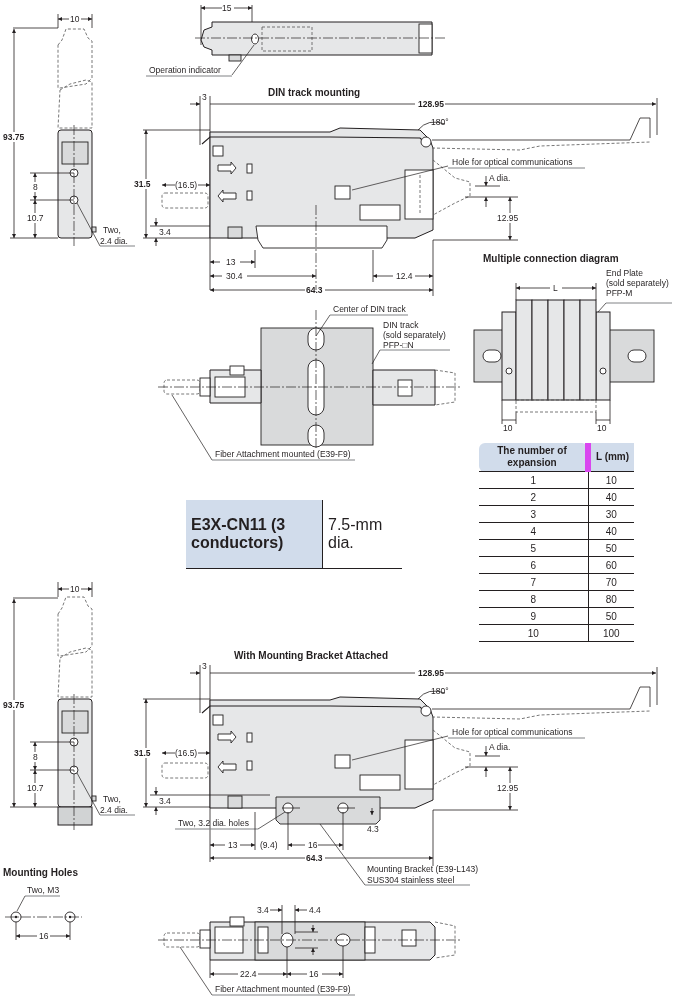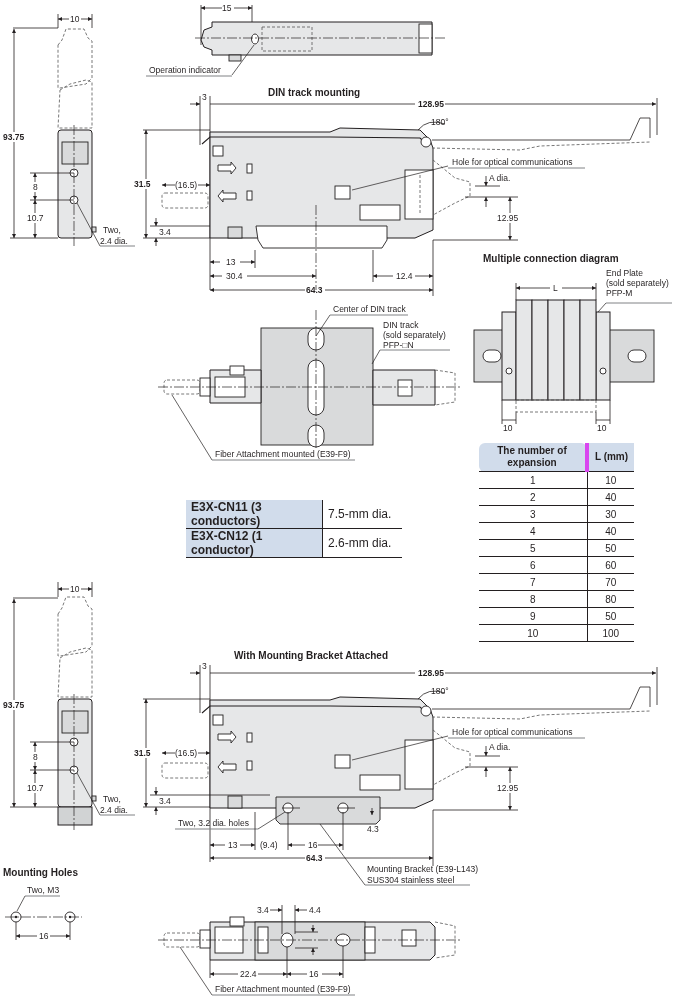--- a/index.html
+++ b/index.html
@@ -16,26 +16,26 @@
   .bodyd { fill: #d1d3d4; stroke: #231f20; stroke-width: 1; }
   .gray { fill: #d9dadb; stroke: #231f20; stroke-width: 0.9; }
   .white { fill: #ffffff; stroke: #231f20; stroke-width: 0.9; }
   .leader { stroke: #231f20; stroke-width: 0.7; fill: none; }
   .uline { stroke: #808285; stroke-width: 1; }
 
   
   .tbl { position: absolute; border-collapse: collapse; font-family: "Liberation Sans", sans-serif; font-size: 10px; color: #231f20; }
   .exp-table { left: 479px; top: 443px; width: 155px; }
   .exp-table th { background: #d1dceb; font-weight: bold; font-size: 10px; padding: 2px 4px; border-bottom: 1px solid #231f20; line-height: 12px; }
-  .exp-table th.c1 { width: 98px; border-right: 4px solid #d946ef; border-radius: 6px; }
+  .exp-table th.c1 { width: 98px; border-right: 6px solid #d946ef; border-radius: 6px; }
   .exp-table td { text-align: center; height: 16px; padding: 0; border-bottom: 1px solid #231f20; }
   .exp-table td.c1 { border-right: 1px solid #231f20; }
   .cable-caption { position: absolute; left: 186px; top: 505px; font-size: 10px; }
   .cable-table { left: 186px; top: 500px; width: 216px; }
-  .cable-table td { height: 15px; padding: 0 5px; border-bottom: 1px solid #231f20; font-size: 12px; }
+  .cable-table td { height: 15px; padding: 16px 5px; border-bottom: 1px solid #231f20; font-size: 16px; }
   .cable-table td.k { background: #d1dceb; font-weight: bold; border-right: 1px solid #231f20; width: 126px; }
 </style>
 </head>
 <body>
 
 <svg class="drawing" width="677" height="999" viewBox="0 0 677 999" xmlns="http://www.w3.org/2000/svg">
   <defs>
     <marker id="arr" viewBox="0 0 6 6" refX="6" refY="3" markerWidth="5" markerHeight="5" orient="auto-start-reverse">
       <path d="M0,0 L6,3 L0,6 z" fill="#231f20"></path>
     </marker>
@@ -405,24 +405,20 @@
   </g>
 </svg>
 
 <div class="cable-caption">* Cable Diameters</div>
 <table class="tbl cable-table">
   <tbody>
       <tr>
     <td class="k">E3X-CN11 (3 conductors)</td>
     <td>7.5-mm dia.</td>
   </tr>
-  <tr>
-    <td class="k">E3X-CN12 (1 conductor)</td>
-    <td>2.6-mm dia.</td>
-  </tr>
 </tbody>
   </table>
 
 <table class="tbl exp-table">
   <thead>
     <tr>
       <th class="c1">The number of expansion</th>
       <th>L (mm)</th>
     </tr>
   </thead>

